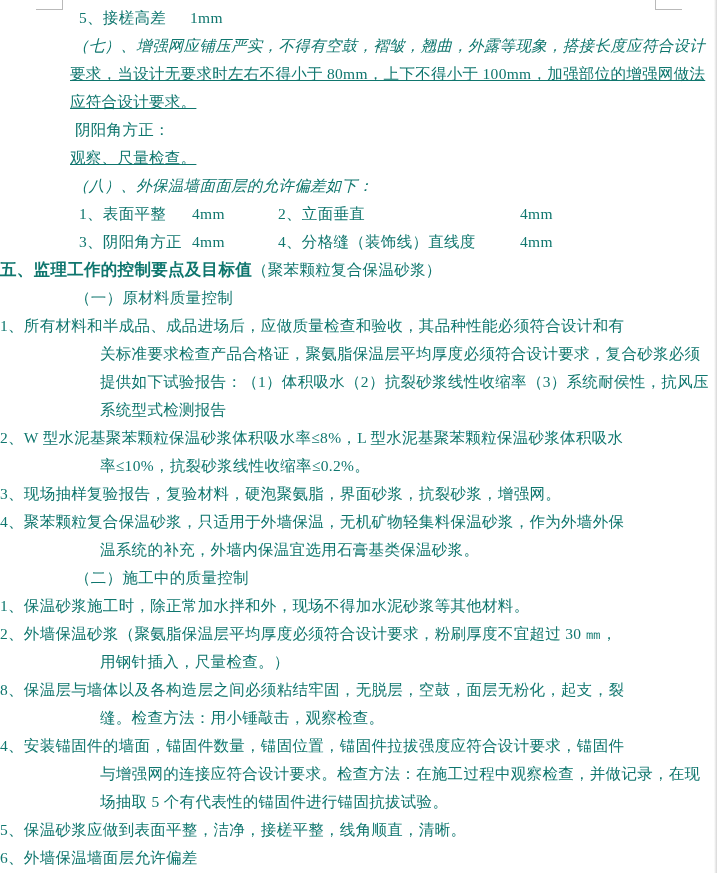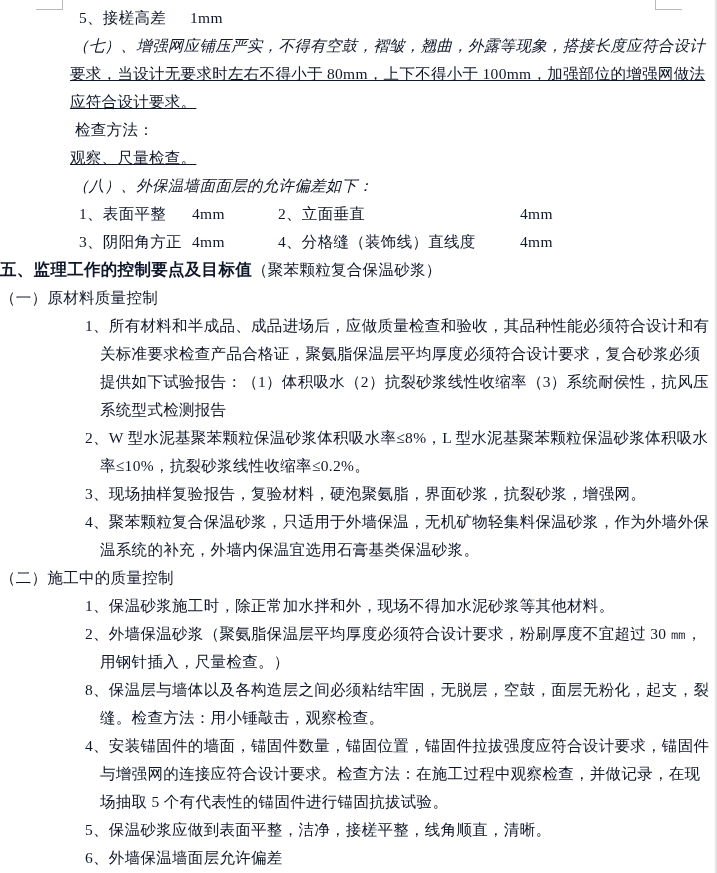--- a/index.html
+++ b/index.html
@@ -7,21 +7,21 @@
     padding: 0;
     background: #ffffff;
   }
   .page {
     position: relative;
     width: 717px;
     height: 873px;
     background: #ffffff;
     overflow: hidden;
     font-family: "Liberation Serif", "DejaVu Serif", serif;
-    color: #0f172a;
+    color: #0f766e;
   }
   
   .mark {
     position: absolute;
     top: 0;
     width: 26px;
     height: 9px;
     border-bottom: 1px solid #b9b9b9;
   }
   .mark-left  { left: 36px;  border-right: 1px solid #b9b9b9; }
@@ -47,40 +47,40 @@
     line-height: 28px;
     font-size: 15.5px;
     letter-spacing: 0.3px;
     white-space: pre;
     overflow: visible;
   }
   .line span.col { position: absolute; top: 0; }
   .line .bold { font-weight: bold; font-size: 16.5px; }
   
   .cls-h  { }   
-  .cls-s  { }   
+  .cls-s  { padding-left: 75px; }   
   .cls-a  { padding-left: 73px; font-style: italic; }   
   .cls-a2 { padding-left: 70px; text-decoration: underline; }   
   .cls-c  { padding-left: 75px; }   
   .cls-b  { padding-left: 0; }      
-  .cls-i  { padding-left: 85px; }   
+  .cls-i  { }   
   .cls-w  { padding-left: 100px; }  
 </style>
 </head>
 <body>
 
 <div class="page">
   <div class="mark mark-left"></div>
   <div class="mark mark-right"></div>
   <div class="content">
       <div class="line cls-b"><span class="col" style="left: 79px;">5、接槎高差</span><span class="col" style="left: 190px; font-family: Liberation Serif, serif;">1mm</span></div>
       <div class="line cls-a">（七）、增强网应铺压严实，不得有空鼓，褶皱，翘曲，外露等现象，搭接长度应符合设计</div>
       <div class="line cls-a2">要求，当设计无要求时左右不得小于 80mm，上下不得小于 100mm，加强部位的增强网做法</div>
       <div class="line cls-a2">应符合设计要求。</div>
-      <div class="line cls-c">检查方法：</div>
+      <div class="line cls-c">阴阳角方正：</div>
       <div class="line cls-a2">观察、尺量检查。</div>
       <div class="line cls-a">（八）、外保温墙面面层的允许偏差如下：</div>
       <div class="line cls-b"><span class="col" style="left: 79px;">1、表面平整</span><span class="col" style="left: 192px;">4mm</span><span class="col" style="left: 278px;">2、立面垂直</span><span class="col" style="left: 520px;">4mm</span></div>
       <div class="line cls-b"><span class="col" style="left: 79px;">3、阴阳角方正</span><span class="col" style="left: 192px;">4mm</span><span class="col" style="left: 278px;">4、分格缝（装饰线）直线度</span><span class="col" style="left: 520px;">4mm</span></div>
       <div class="line cls-h"><span class="bold">五、监理工作的控制要点及目标值</span><span>（聚苯颗粒复合保温砂浆）</span></div>
       <div class="line cls-s">（一）原材料质量控制</div>
       <div class="line cls-i">1、所有材料和半成品、成品进场后，应做质量检查和验收，其品种性能必须符合设计和有</div>
       <div class="line cls-w">关标准要求检查产品合格证，聚氨脂保温层平均厚度必须符合设计要求，复合砂浆必须</div>
       <div class="line cls-w">提供如下试验报告：（1）体积吸水（2）抗裂砂浆线性收缩率（3）系统耐侯性，抗风压，</div>
       <div class="line cls-w">系统型式检测报告</div>

